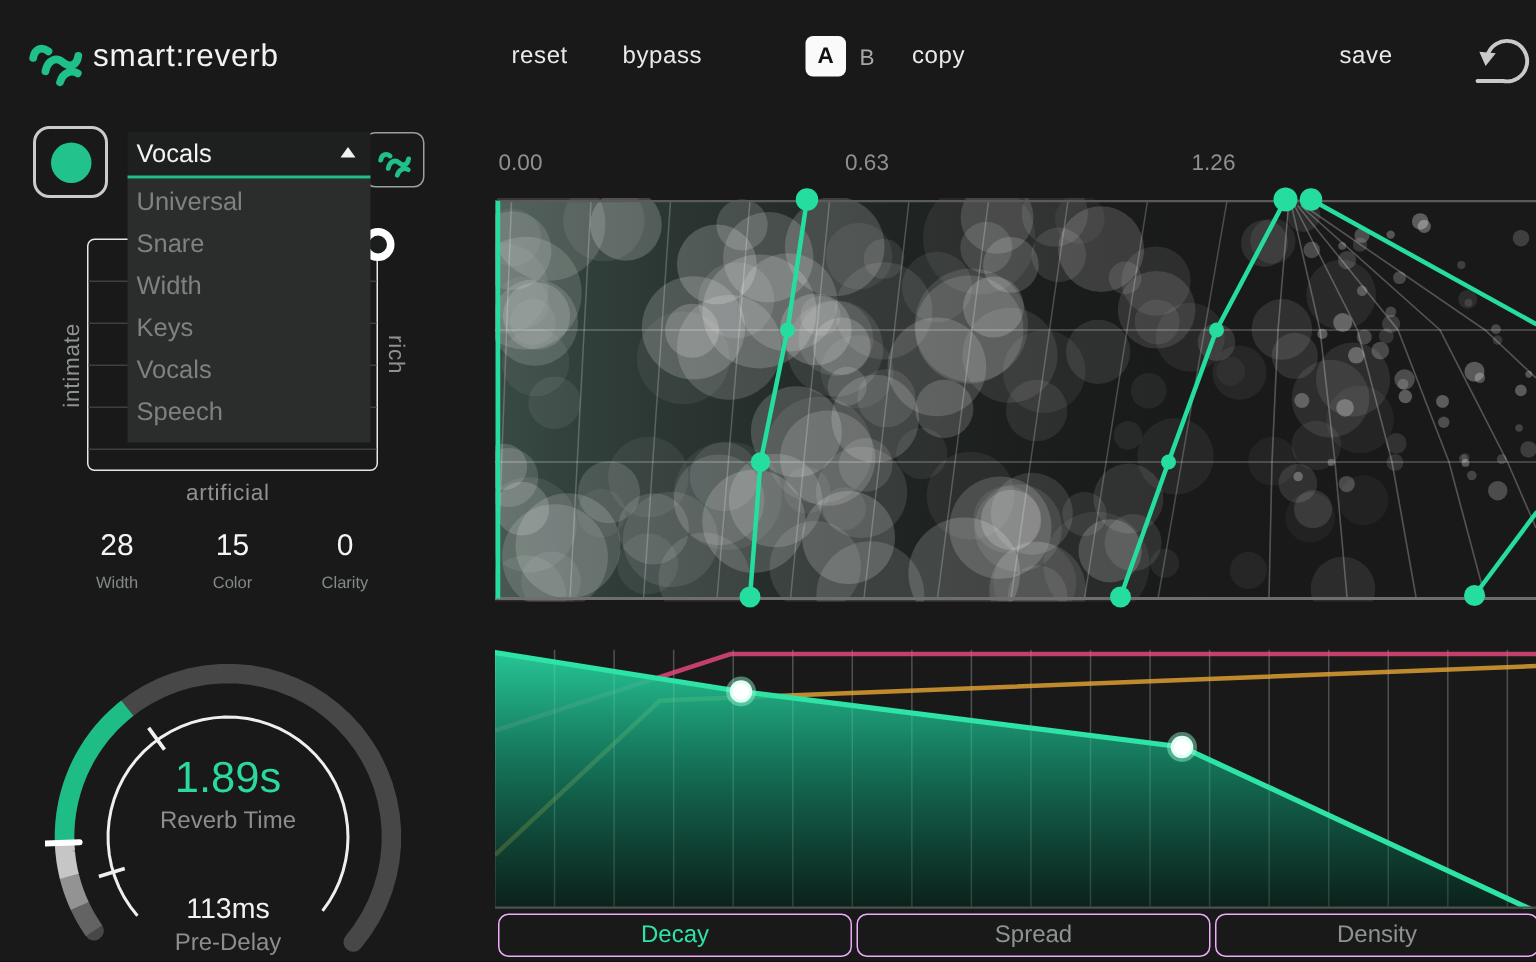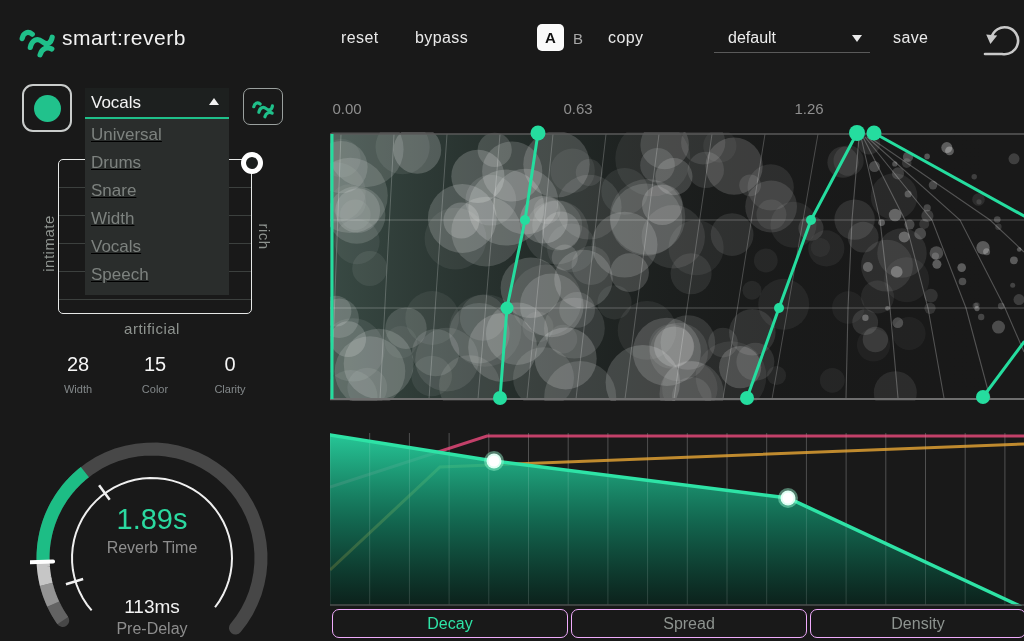--- a/index.html
+++ b/index.html
@@ -33,21 +33,21 @@
       display:flex;align-items:center;justify-content:center;cursor:pointer;}
   
   .xy-pad{left:58px;top:159px;width:192px;height:153px;border:1.5px solid #e6e8e7;border-radius:5px;cursor:pointer;}
   .xy-line{position:absolute;left:0;width:100%;height:1px;background:#3c403e;}
   .xy-handle{left:241px;top:152px;width:12px;height:12px;border:5px solid #fff;border-radius:50%;background:#1b1e1d;cursor:grab;}
   .side-label{color:#8e938f;font-size:15px;letter-spacing:.5px;}
   .lbl-intimate{left:18px;top:235px;transform:rotate(-90deg);transform-origin:center;width:60px;text-align:center;}
   .lbl-rich{left:247px;top:228px;transform:rotate(90deg);transform-origin:center;width:34px;text-align:center;}
   .lbl-artificial{left:92px;top:320px;width:120px;text-align:center;}
   
-  .profile{left:85px;top:88px;width:144px;z-index:5;text-decoration:underline;}
+  .profile{left:85px;top:88px;width:162px;z-index:5;}
   .profile-head{position:relative;height:29px;background:#1d201f;border-bottom:2px solid #1fc08a;cursor:pointer;}
   .profile-value{position:absolute;left:6px;top:5px;color:#f4f4f4;font-size:17px;}
   .caret-up{position:absolute;right:10px;top:10px;width:0;height:0;
       border-left:5px solid transparent;border-right:5px solid transparent;border-bottom:7px solid #f2f2f2;}
   .profile-list{background:#2a2d2c;padding:2px 12px 6px 0;}
   .profile-item{height:28px;line-height:28px;padding-left:6px;color:#7d827f;font-size:17px;cursor:pointer;}
   
   .param{width:70px;text-align:center;}
   .param-value{color:#f5f5f5;font-size:20px;cursor:ns-resize;}
   .param-label{color:#83888a;font-size:11px;margin-top:7px;}
@@ -76,24 +76,20 @@
     </g>
   </svg>
   <div class="abs app-title">smart:reverb</div>
 
   <div class="abs topbar-text btn-reset">reset</div>
   <div class="abs topbar-text btn-bypass">bypass</div>
   <div class="abs ab-a">A</div>
   <div class="abs ab-b">B</div>
   <div class="abs topbar-text btn-copy">copy</div>
 
-  <div class="abs preset">
-    <div class="preset-value">default</div>
-    <div class="caret-down"></div>
-  </div>
   <div class="abs topbar-text btn-save">save</div>
 
   <svg class="abs" style="left:980px;top:17px;cursor:pointer" width="42" height="42" viewBox="0 0 42 42">
     <path d="M5 37 H22 A13.5 13.5 0 1 0 11.5 20.5" fill="none" stroke="#c9c9c9" stroke-width="2.6" stroke-linecap="round"></path>
     <path d="M6.2 17.5 L17.2 18.5 L10.4 27" fill="#c9c9c9"></path>
   </svg>
 
   <div class="abs record-btn">
     <div class="record-dot"></div>
   </div>
@@ -120,23 +116,23 @@
   <div class="abs side-label lbl-rich">rich</div>
   <div class="abs side-label lbl-artificial">artificial</div>
 
   <div class="abs profile">
     <div class="profile-head">
       <div class="profile-value">Vocals</div>
       <div class="caret-up"></div>
     </div>
     <div class="profile-list">
       <div class="profile-item">Universal</div>
-      <div class="profile-item">Drums</div>
       <div class="profile-item">Snare</div>
       <div class="profile-item">Width</div>
+      <div class="profile-item">Keys</div>
       <div class="profile-item">Vocals</div>
       <div class="profile-item">Speech</div>
     </div>
   </div>
 
   <div class="abs param" style="left:43px;top:353px">
     <div class="param-value">28</div>
     <div class="param-label">Width</div>
   </div>
   <div class="abs param" style="left:120px;top:353px">

